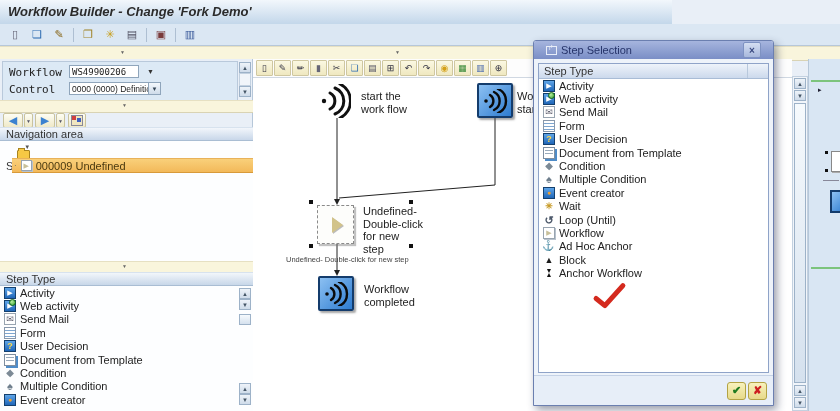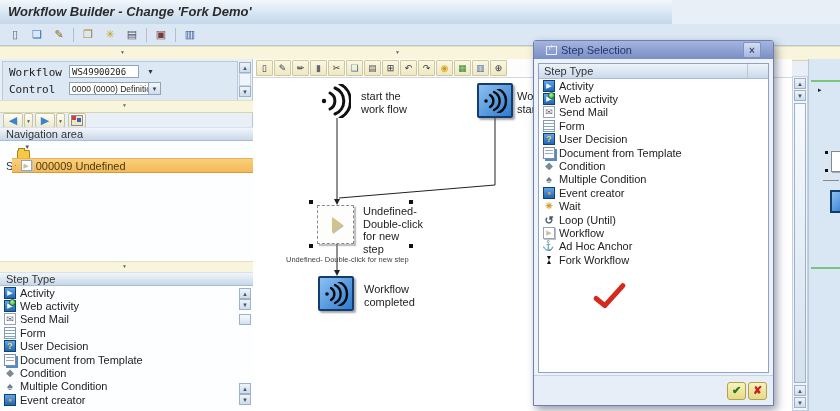--- a/index.html
+++ b/index.html
@@ -423,22 +423,26 @@
         </div>
       <div class="steprow">
           <span class="si ic-undefined"></span>
           <span>Workflow</span>
         </div>
       <div class="steprow">
           <span class="si ic-adhoc"></span>
           <span>Ad Hoc Anchor</span>
         </div>
       <div class="steprow">
+          <span class="si ic-block"></span>
+          <span>Block</span>
+        </div>
+      <div class="steprow">
           <span class="si ic-localwf"></span>
-          <span>Fork Workflow</span>
+          <span>Anchor Workflow</span>
         </div>
     </div>
 
     <svg class="redcheck" viewBox="0 0 36 26">
       <path d="M4,13 L12,21 L32,3" fill="none" stroke="#d42a1e" stroke-width="5" stroke-linecap="round" stroke-linejoin="round"></path>
     </svg>
     <div class="dbottom">
       <div class="kbtn ok">✔</div>
       <div class="kbtn no">✘</div>
     </div>

